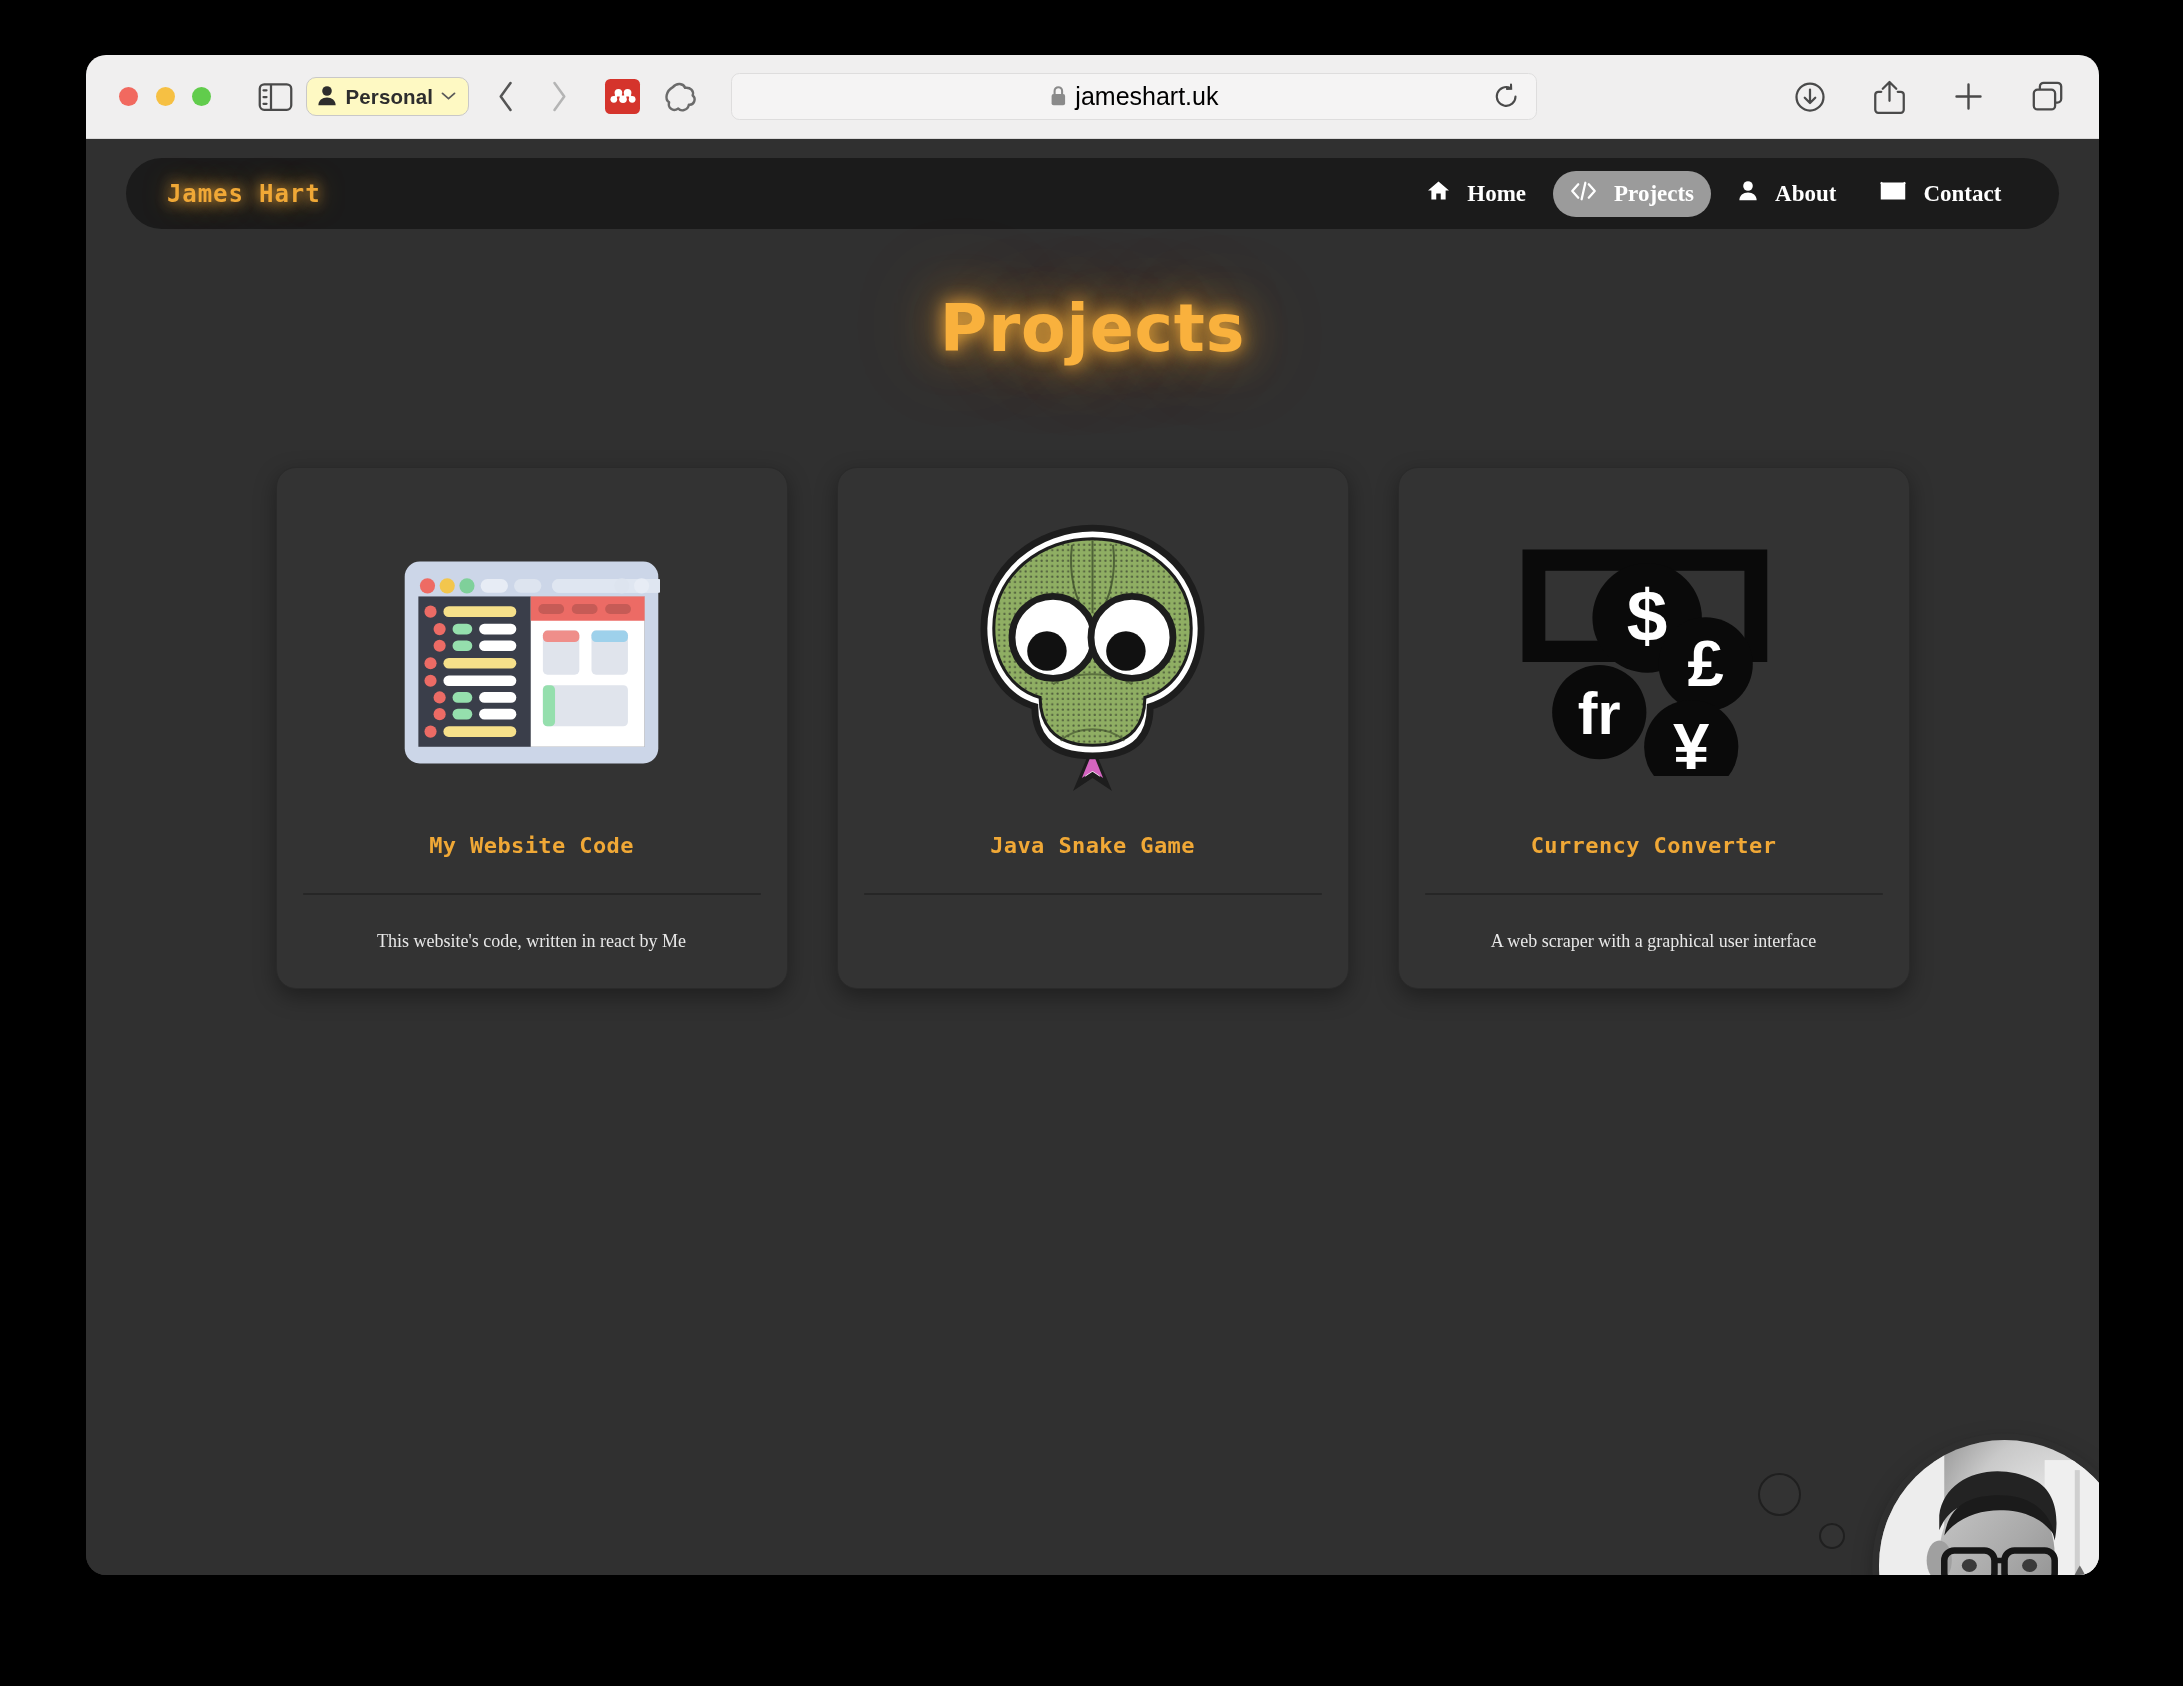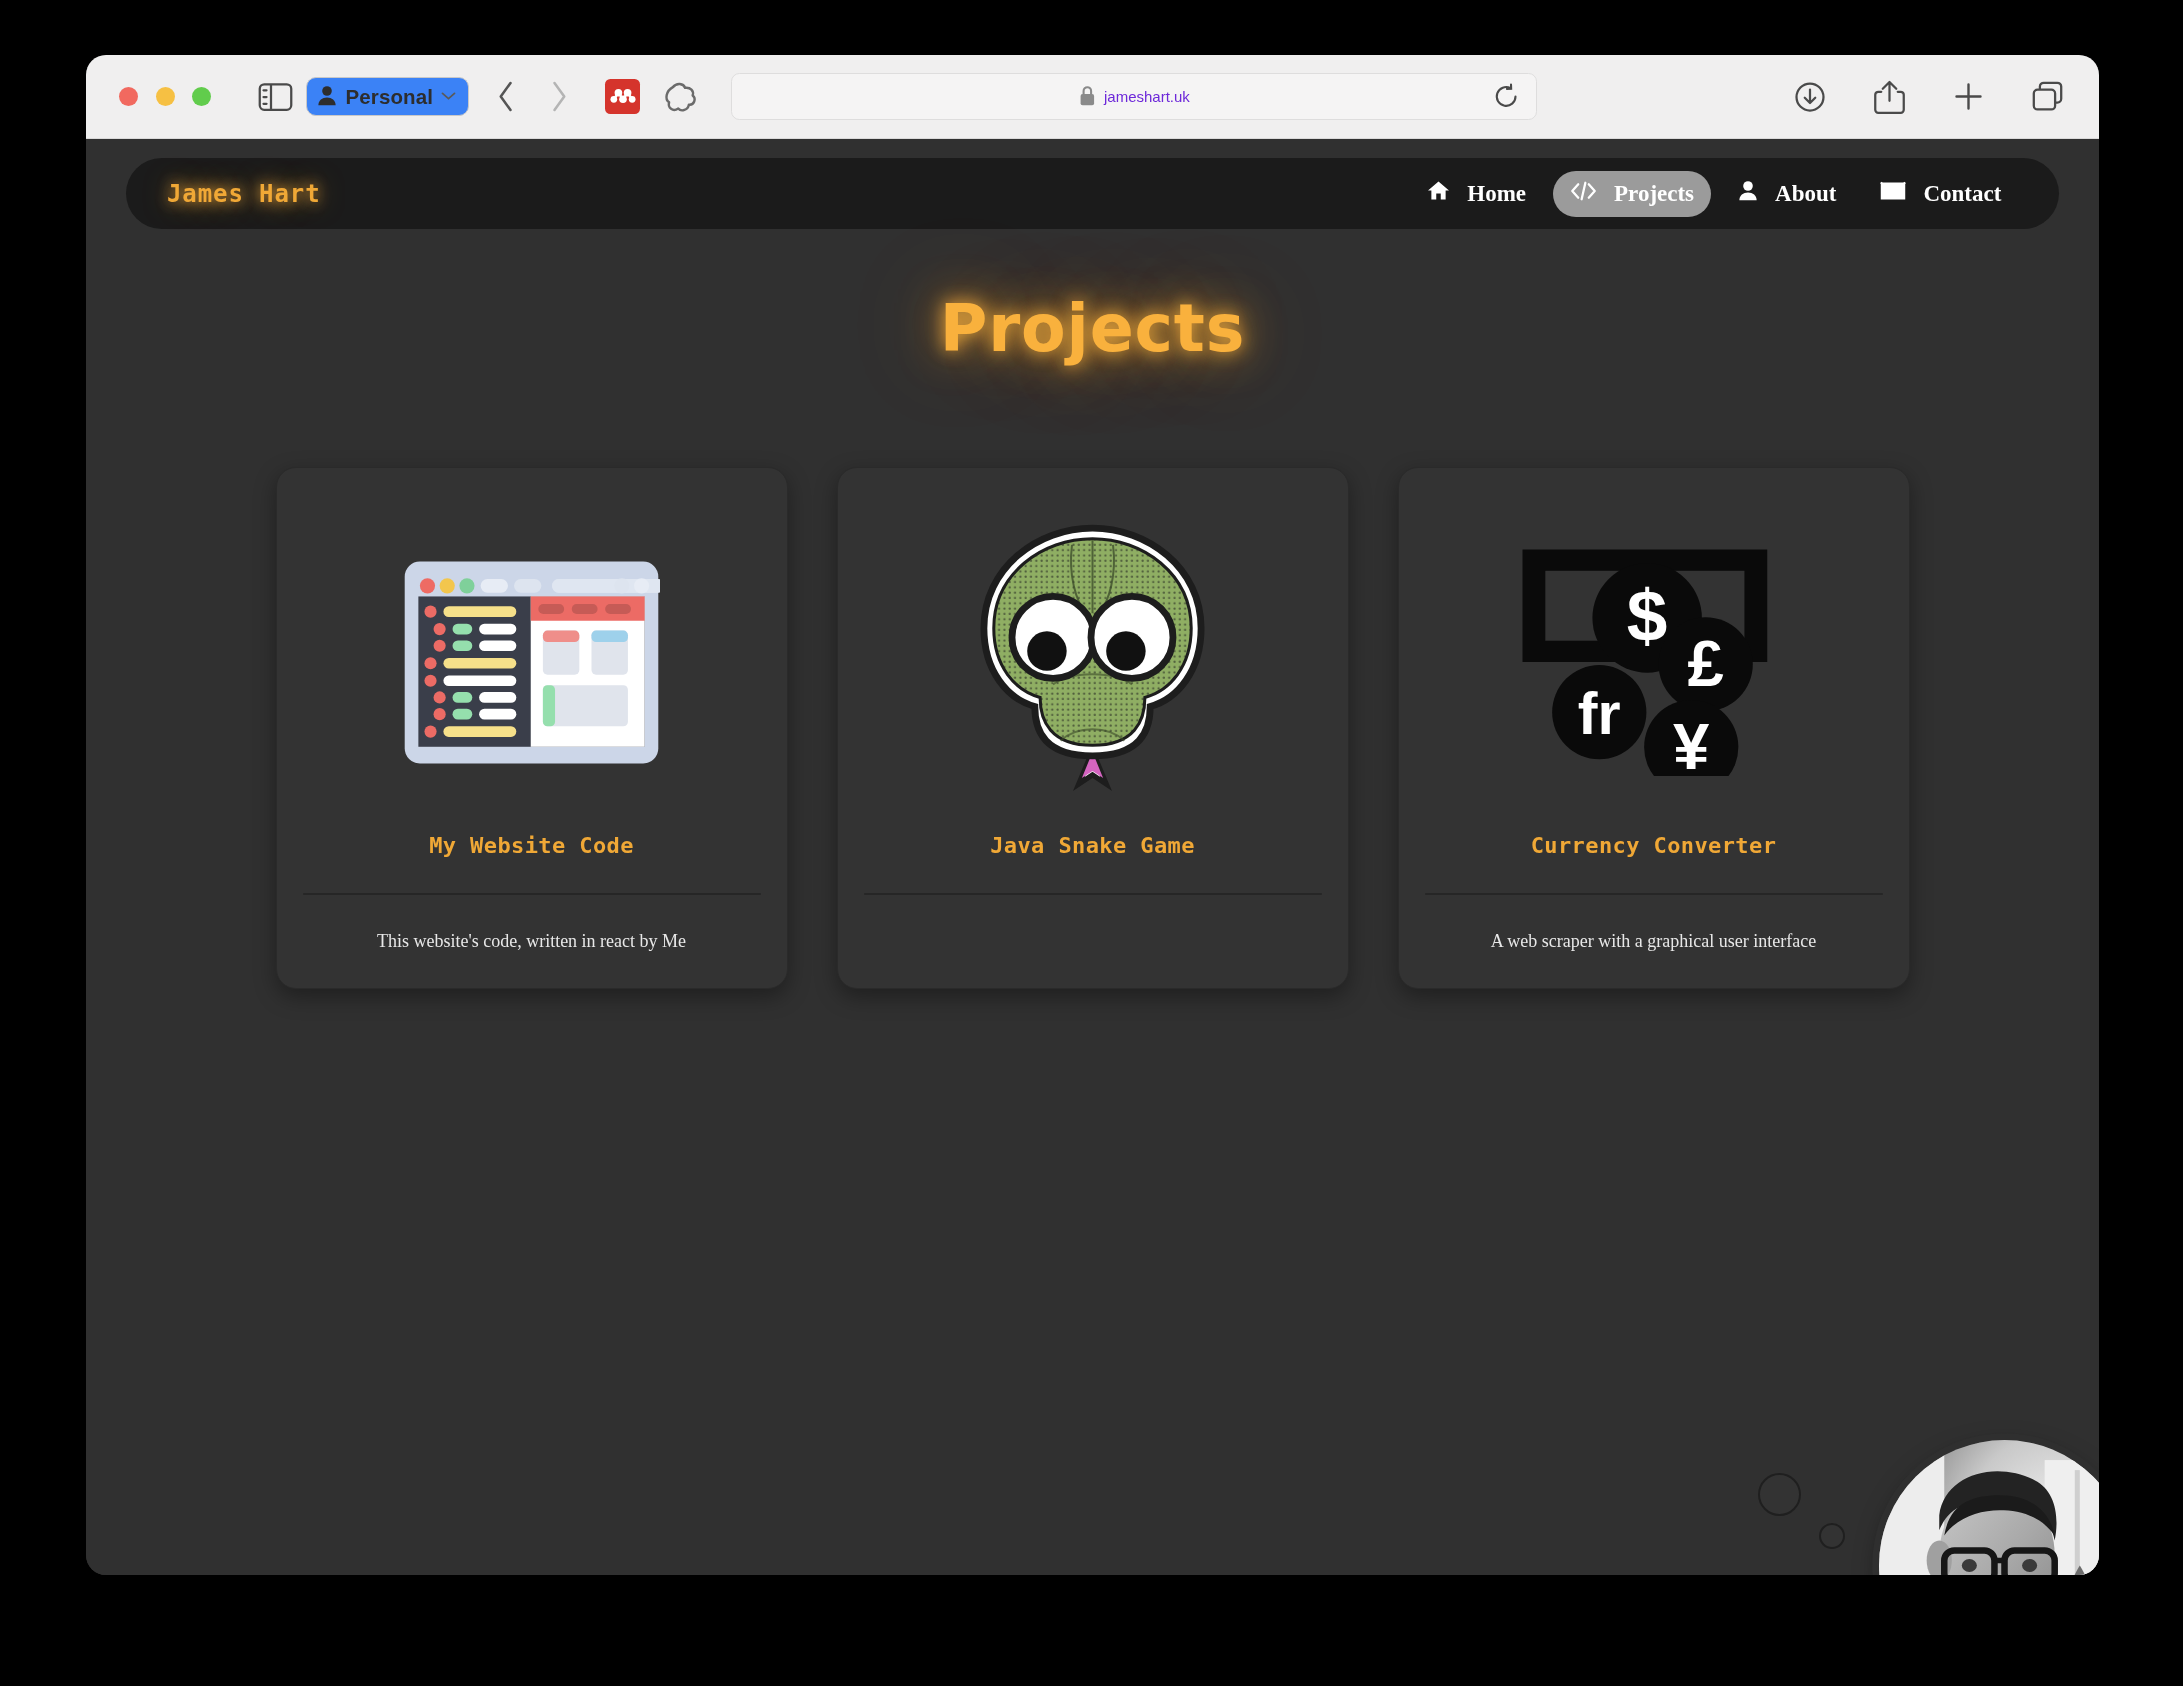--- a/index.html
+++ b/index.html
@@ -42,21 +42,21 @@
     display: inline-flex; align-items: center; justify-content: center;
     border: none; background: none; cursor: pointer;
     color: #4a4a4a;
   }
   .sidebar-toggle { width: 40px; height: 40px; margin-right: 10.6px; }
 
   .profile-chip {
     display: flex; align-items: center; gap: 8.4px;
     border: 1.1px solid #c9c8c8; border-radius: 10px;
     padding: 6.8px 12px 6.8px 10.6px;
-    background: #3b82f6;
+    background: #fef9c3;
     margin-right: 20px;
     cursor: pointer;
   }
   .profile-chip .label {
     font-size: 20.5px; font-weight: 700; color: #2d2d2d; letter-spacing: 0.1px;
   }
   .nav-arrows { display: flex; gap: 20px; align-items: center; margin-right: 30px; }
   .nav-arrow { width: 33px; height: 36px; }
   .ext-icons { display: flex; gap: 23px; align-items: center; margin-right: 33px; }
   .ext-red {
@@ -64,21 +64,21 @@
     display: flex; align-items: center; justify-content: center;
   }
 
   .urlbar {
     flex: 1; height: 47px; max-width: 806px;
     background: #f5f4f4; border: 1.1px solid #dedddd; border-radius: 8.4px;
     display: flex; align-items: center; justify-content: center;
     position: relative; cursor: text;
   }
   .urlbar .url-inner { display: flex; align-items: center; gap: 8.4px; }
-  .urlbar .url-text { font-size: 15px; color: #6d28d9; }
+  .urlbar .url-text { font-size: 25px; color: #000000; }
   .reload { position: absolute; right: 15px; top: 50%; transform: translateY(-50%); width: 30px; height: 30px; }
 
   .toolbar-right { display: flex; gap: 41px; align-items: center; margin-left: auto; padding-left: 38px; }
   .toolbar-right .icon-btn { width: 38px; height: 38px; }
 
   
   .page {
     position: absolute; top: 84px; left: 0; right: 0; bottom: 0;
     background: #303030;
     overflow: hidden;

